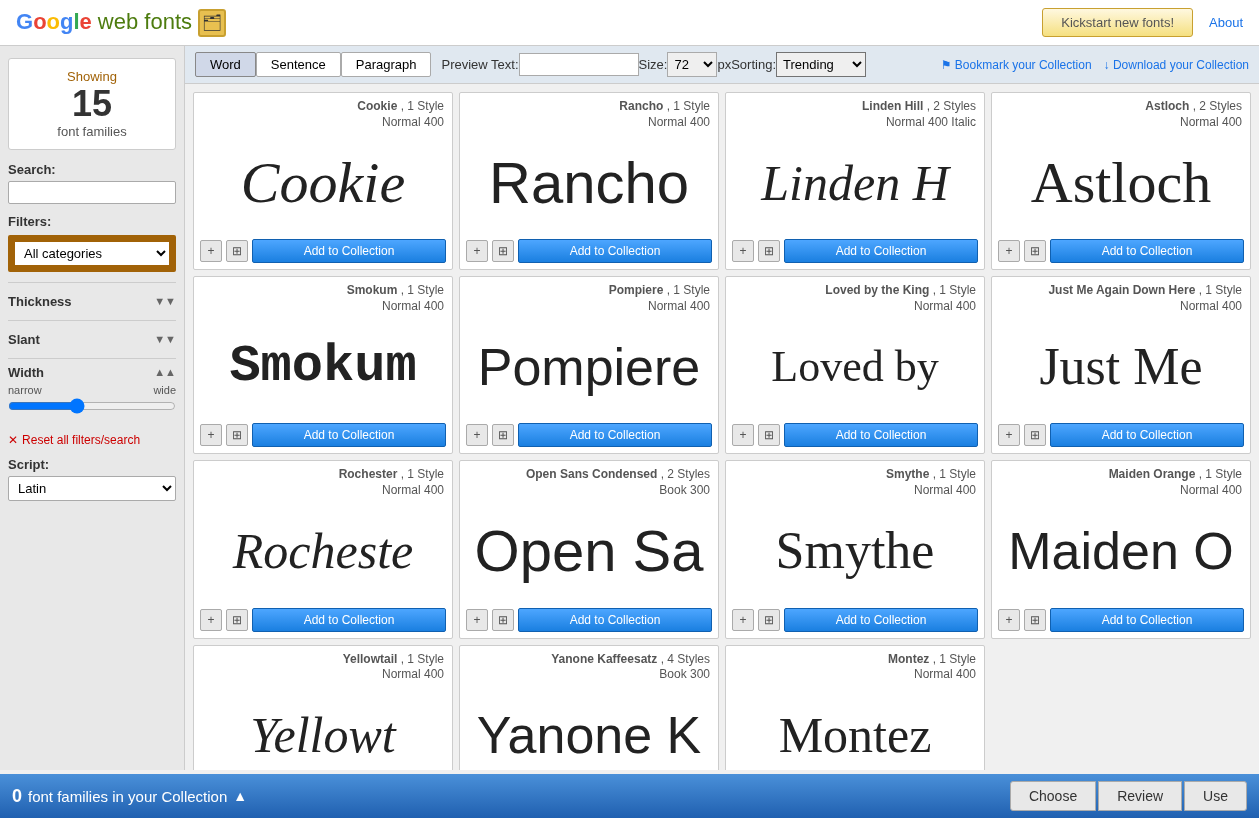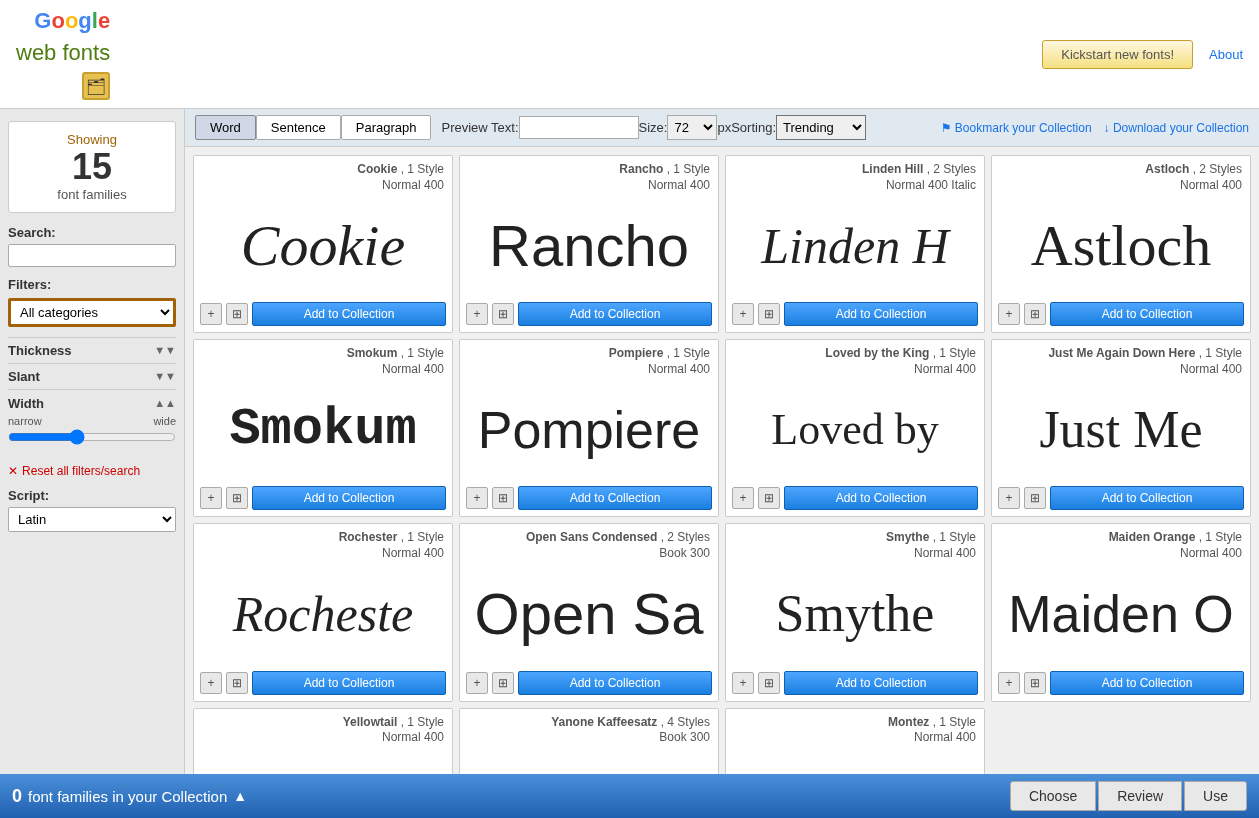--- a/index.html
+++ b/index.html
@@ -7,21 +7,21 @@
 
     
     #header {
       background: white;
       border-bottom: 1px solid #ccc;
       padding: 8px 16px;
       display: flex;
       align-items: center;
       justify-content: space-between;
     }
-    #logo-area { display: flex; align-items: flex-end; gap: 6px; flex-direction: column; }
+    #logo-area { display: flex; align-items: flex-start; gap: 6px; }
     #logo-text { font-size: 22px; font-weight: bold; }
     .g-blue { color: #4285f4; }
     .g-red { color: #ea4335; }
     .g-yellow { color: #fbbc05; }
     .g-green { color: #34a853; }
     #logo-web-fonts { font-size: 22px; color: #4d7c0f; }
     #logo-icon { width: 28px; height: 28px; background: #e8c050; border: 2px solid #c8a030; border-radius: 3px; display: flex; align-items: center; justify-content: center; font-size: 16px; }
     #header-right { display: flex; align-items: center; gap: 16px; }
     #kickstart-btn {
       background: linear-gradient(to bottom, #fff8e0, #f5e080);
@@ -58,27 +58,27 @@
     #showing-box .showing-number { font-size: 36px; font-weight: bold; color: #333; line-height: 1.1; }
     #showing-box .showing-sub { font-size: 13px; color: #555; }
 
     #search-section { margin-bottom: 10px; }
     #search-section label { font-weight: bold; font-size: 13px; display: block; margin-bottom: 4px; }
     #search-input { width: 100%; border: 1px solid #aaa; border-radius: 2px; padding: 3px 5px; font-size: 13px; }
 
     #filters-section { margin-bottom: 8px; }
     #filters-section label { font-weight: bold; font-size: 13px; display: block; margin-bottom: 6px; }
     #category-select-wrapper { display: flex; align-items: center; gap: 2px; margin-bottom: 10px; }
-    #category-select { flex: 1; border: 3px solid #a16207; border-radius: 2px; padding: 3px 5px; font-size: 13px; background: white; }
+    #category-select { flex: 1; border: 7px solid #a16207; border-radius: 2px; padding: 3px 5px; font-size: 13px; background: white; }
 
     .filter-row {
       display: flex;
       align-items: center;
       justify-content: space-between;
-      padding: 5px 0;
+      padding: 11px 0;
       border-top: 1px solid #ccc;
       font-size: 13px;
       cursor: pointer;
     }
     .filter-row .filter-label { font-weight: bold; }
     .filter-chevron { color: #666; font-size: 11px; }
 
     #width-filter { padding: 6px 0; border-top: 1px solid #ccc; }
     #width-filter .filter-label { font-weight: bold; font-size: 13px; display: flex; justify-content: space-between; align-items: center; }
     #width-labels { display: flex; justify-content: space-between; font-size: 11px; color: #555; margin: 4px 0 2px; }

